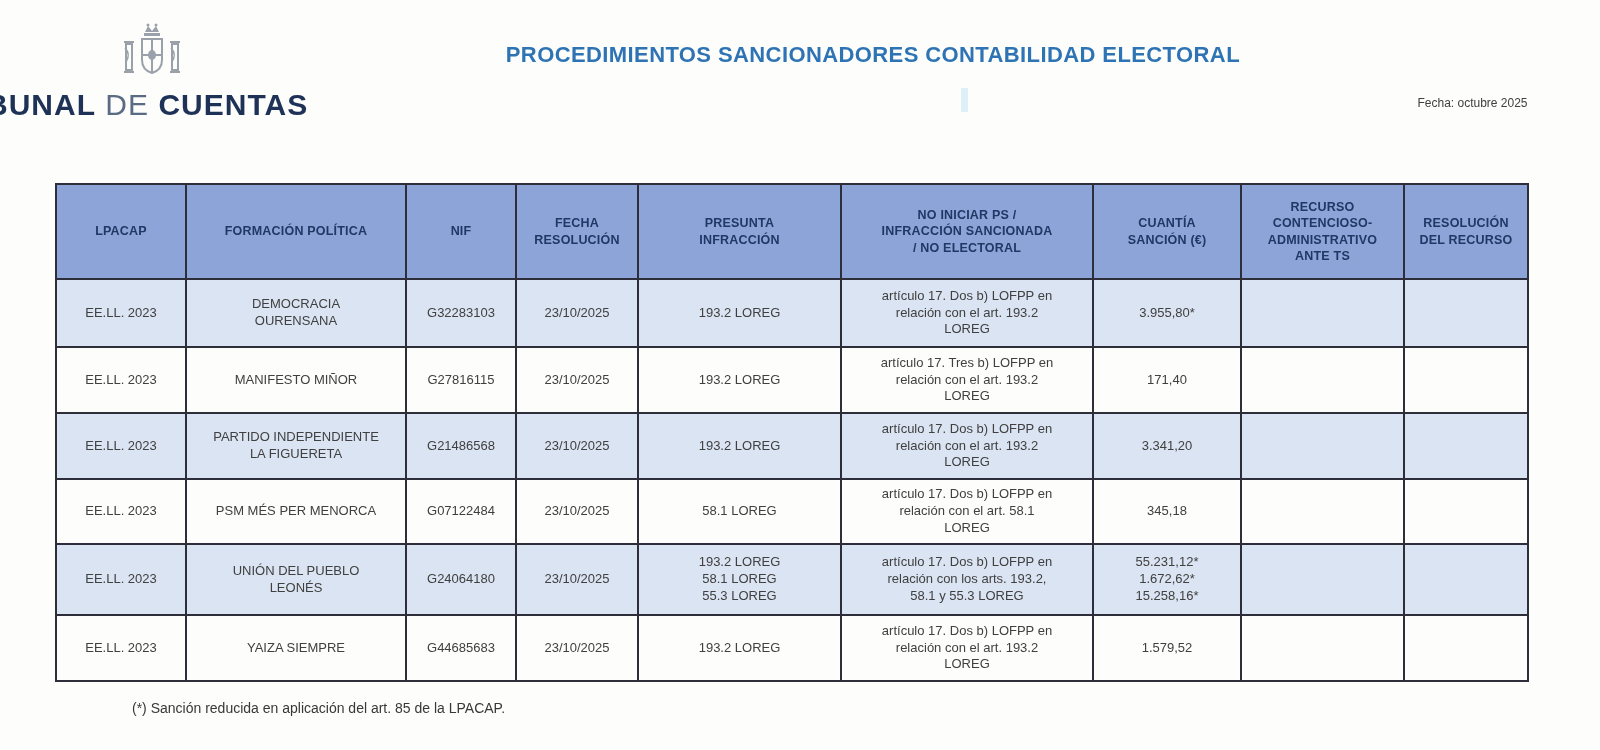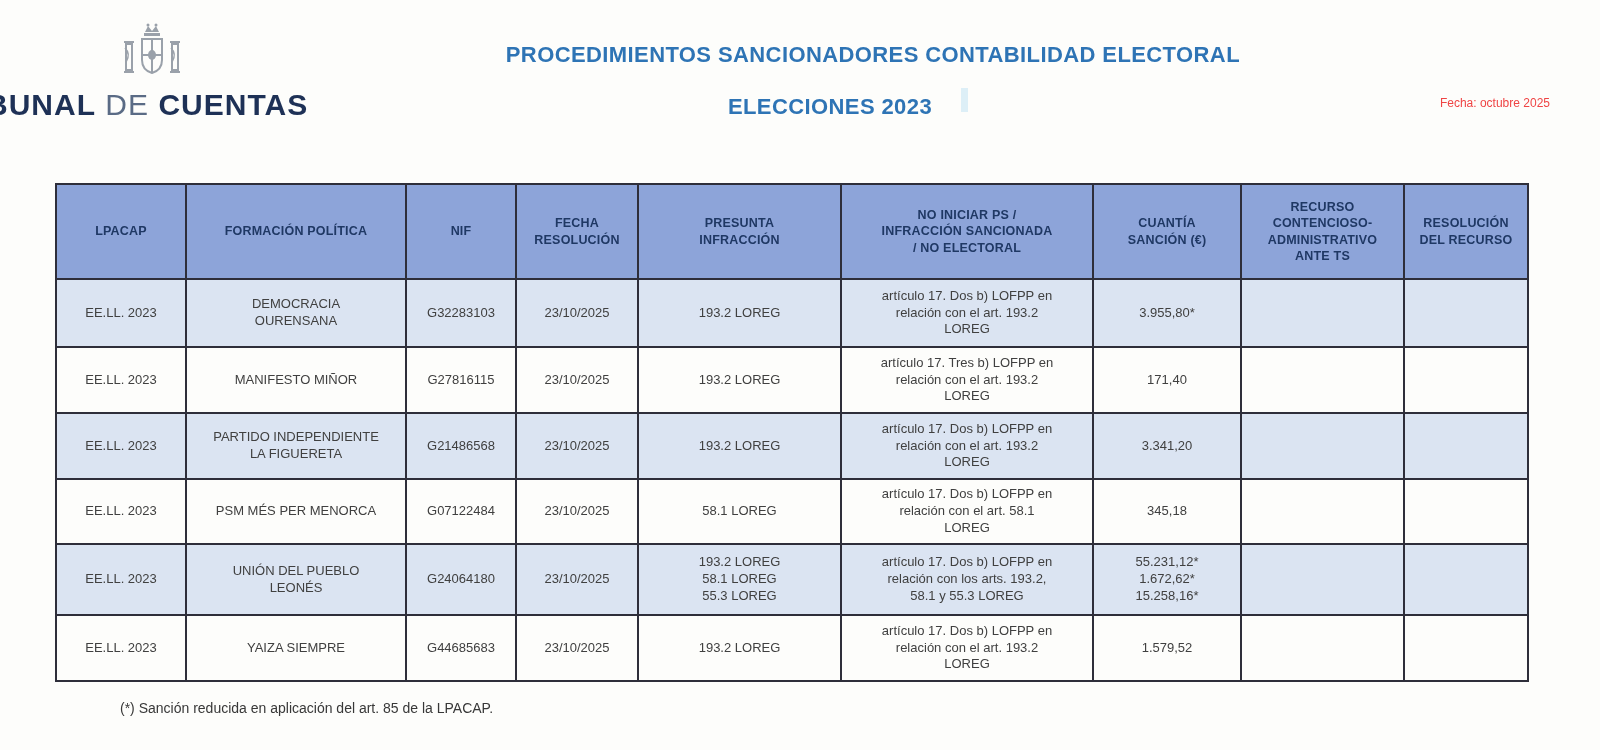--- a/index.html
+++ b/index.html
@@ -28,22 +28,22 @@
     font-size:22px; font-weight:bold; color:#2e74b5; letter-spacing:0.4px;text-align:right;
   }
   .title-line2 {
     margin-top:26px; font-size:22px; font-weight:bold; color:#2e74b5; letter-spacing:0.4px;
   }
   .scan-artifact {
     position:absolute; left:961px; top:88px; width:7px; height:24px;
     background:#d9edf6; opacity:0.9;
   }
   .date-note {
-    position:absolute; left:1395px; top:96px; width:155px; text-align:right;
-    font-size:12px; color:#ef4444;
+    position:absolute; left:1395px; top:96px; width:155px; text-align:center;
+    font-size:12px; color:#404040;
   }
 
   
   .table-wrap { position:absolute; left:55px; top:183px; }
   table.sanctions {
     border-collapse:collapse; table-layout:fixed; width:1472px;
     border:2px solid #2e2e3a;
   }
   table.sanctions th, table.sanctions td {
     border:2px solid #2e2e3a;
@@ -56,21 +56,21 @@
     font-size:12.5px; font-weight:bold; line-height:1.3; letter-spacing:0.2px;
   }
   table.sanctions td {
     font-size:13px; color:#404040; line-height:1.3;
   }
   tr.alt td { background:#dbe4f2; }
   td.infraccion-norma { font-size:12.5px; }
 
   
   .footnote {
-    position:absolute; left:120px; top:700px;
+    position:absolute; left:132px; top:700px;
     font-size:14px; color:#383838;
   }
 </style>
 </head>
 <body>
 
 <div class="logo-area">
   <svg class="coat-of-arms" viewBox="0 0 68 72" xmlns="http://www.w3.org/2000/svg">
     <g fill="none" stroke="#9aa1aa" stroke-width="2">
 
@@ -94,21 +94,20 @@
   </svg>
   <div class="logo-text">
     <span class="bold">BUNAL</span>
     <span class="light">DE</span>
     <span class="bold">CUENTAS</span>
   </div>
 </div>
 
 <div class="title-block">
   <div class="title-line1">PROCEDIMIENTOS SANCIONADORES CONTABILIDAD ELECTORAL</div>
-  <div class="title-line2">ELECCIONES 2023</div>
 </div>
 <div class="scan-artifact"></div>
 <div class="date-note">Fecha: octubre 2025</div>
 
 <div class="table-wrap">
   <table class="sanctions">
     <colgroup>
       <col style="width:130px">
         <col style="width:220px">
         <col style="width:110px">

